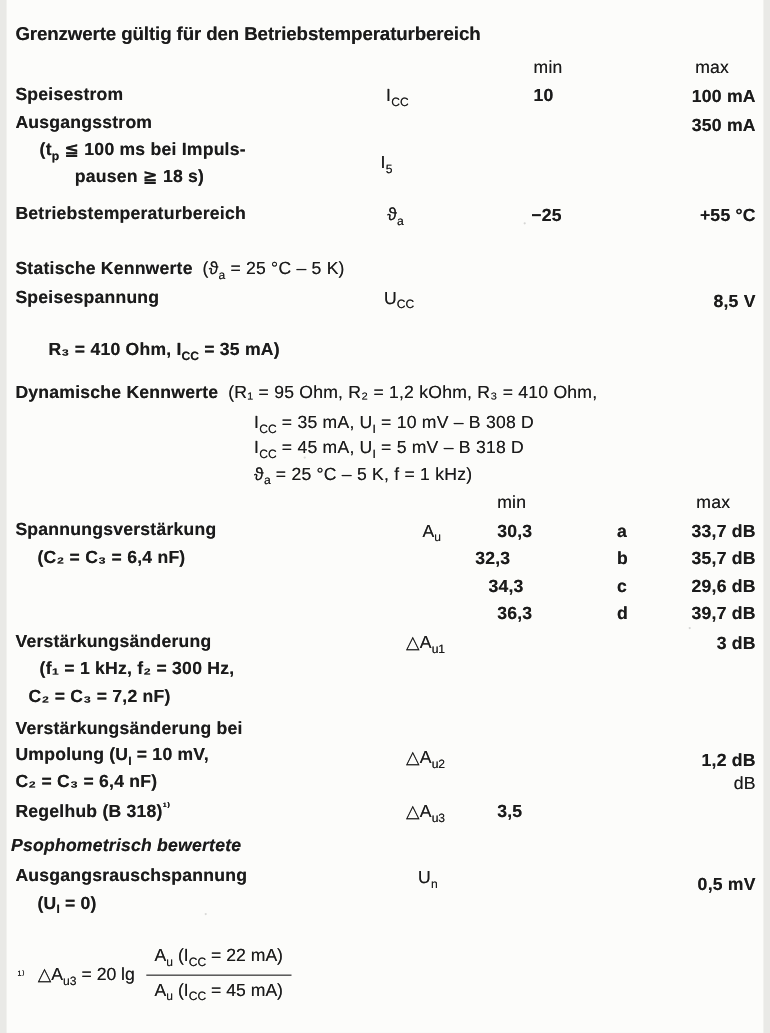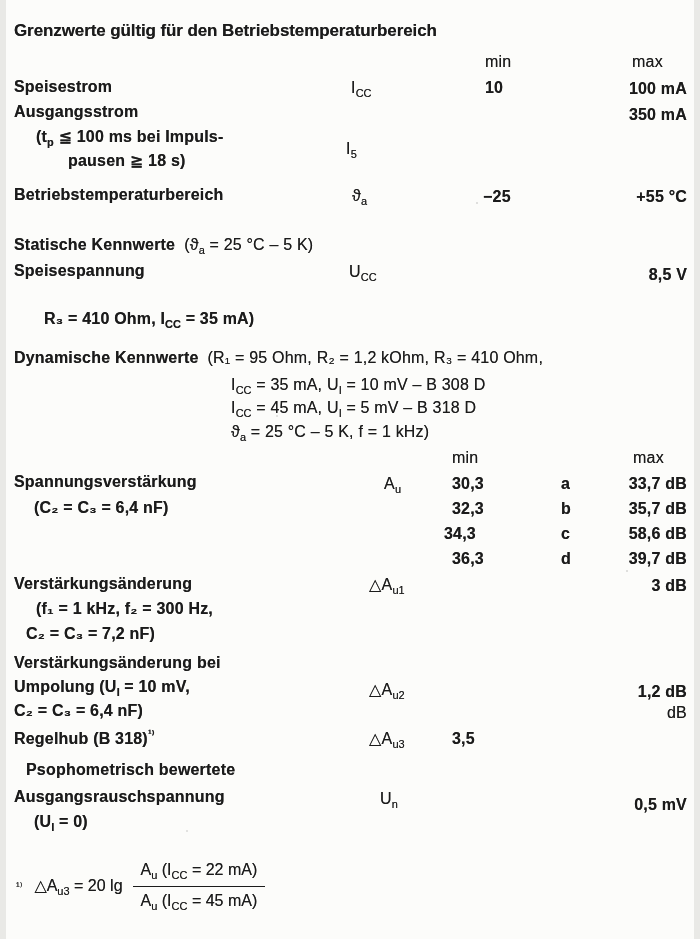--- a/index.html
+++ b/index.html
@@ -71,27 +71,27 @@
   <div class="t" style="left:446px;top:450px;">min</div>
   <div class="t" style="left:627px;top:450px;">max</div>
 
   <div class="t b" style="left:8px;top:474px;">Spannungsverstärkung</div>
   <div class="t" style="left:378px;top:476px;"><span>A</span><sub>u</sub></div>
   <div class="t b" style="left:446px;top:476px;">30,3</div>
   <div class="t b" style="left:555px;top:476px;">a</div>
   <div class="t b r" style="top:476px;">33,7 dB</div>
 
   <div class="t b" style="left:28px;top:500px;">(C₂ = C₃ = 6,4 nF)</div>
-  <div class="t b" style="left:446px;top:501px;text-align:center;">32,3</div>
+  <div class="t b" style="left:426px;top:501px;text-align:center;">32,3</div>
   <div class="t b" style="left:555px;top:501px;">b</div>
   <div class="t b r" style="top:501px;">35,7 dB</div>
 
   <div class="t b" style="left:438px;top:526px;">34,3</div>
   <div class="t b" style="left:555px;top:526px;">c</div>
-  <div class="t b r" style="top:526px;">58,6 dB</div>
+  <div class="t b r" style="top:526px;">29,6 dB</div>
 
   <div class="t b" style="left:446px;top:551px;">36,3</div>
   <div class="t b" style="left:555px;top:551px;">d</div>
   <div class="t b r" style="top:551px;">39,7 dB</div>
 
   <div class="t b" style="left:8px;top:576px;">Verstärkungsänderung</div>
   <div class="t" style="left:363px;top:577px;"><span>△A</span><sub>u1</sub></div>
   <div class="t b r" style="top:578px;">3 dB</div>
   <div class="t b" style="left:30px;top:601px;">(f₁ = 1 kHz, f₂ = 300 Hz,</div>
   <div class="t b" style="left:20px;top:626px;">C₂ = C₃ = 7,2 nF)</div>
@@ -100,21 +100,21 @@
   <div class="t b" style="left:8px;top:679px;"><span>Umpolung (U</span><sub>I</sub><span> = 10 mV,</span></div>
   <div class="t" style="left:363px;top:682px;"><span>△A</span><sub>u2</sub></div>
   <div class="t b r" style="top:684px;">1,2 dB</div>
   <div class="t b" style="left:8px;top:703px;">C₂ = C₃ = 6,4 nF)</div>
 
   <div class="t b" style="left:8px;top:729px;"><span>Regelhub (B 318)</span><span class="supmark">¹⁾</span></div>
   <div class="t" style="left:363px;top:731px;"><span>△A</span><sub>u3</sub></div>
   <div class="t b" style="left:446px;top:731px;text-align:right;">3,5</div>
   <div class="t r" style="top:705px;">dB</div>
 
-  <div class="t b" style="left:20px;top:762px;">Psophometrisch bewertete</div>
+  <div class="t b" style="left:4px;top:762px;font-style:italic;">Psophometrisch bewertete</div>
   <div class="t b" style="left:8px;top:789px;">Ausgangsrauschspannung</div>
   <div class="t" style="left:374px;top:791px;"><span>U</span><sub>n</sub></div>
   <div class="t b r" style="top:797px;">0,5 mV</div>
   <div class="t b" style="left:28px;top:814px;"><span>(U</span><sub>I</sub><span> = 0)</span></div>
 
   <div class="fnrow">
     <span class="supmark" style="margin-right:12px;">¹⁾</span>
     <span><span>△A</span><sub>u3</sub><span> = 20 lg</span></span>
     <span class="frac">
       <span class="num"><span>A</span><sub>u</sub><span> (I</span><sub>CC</sub><span> = 22 mA)</span></span>

